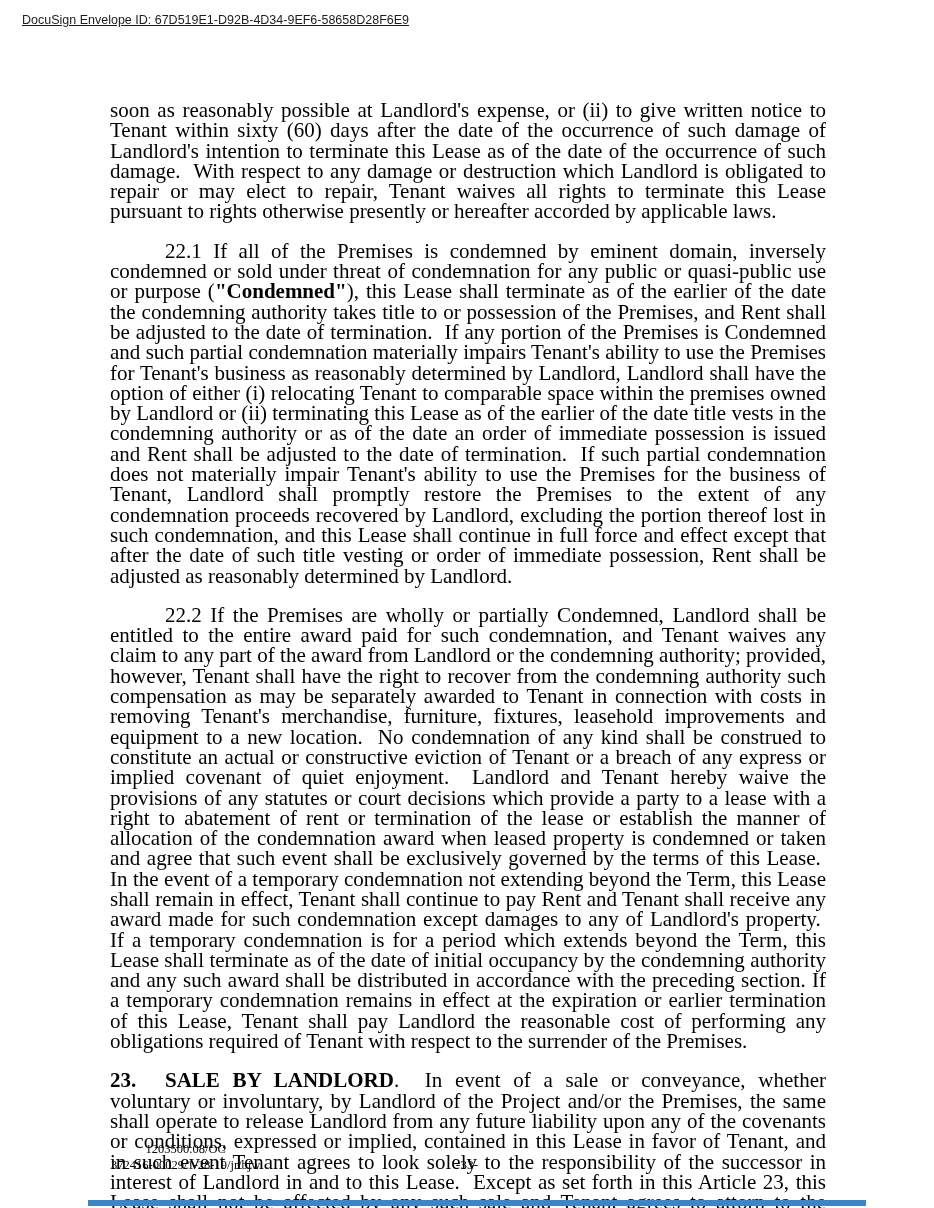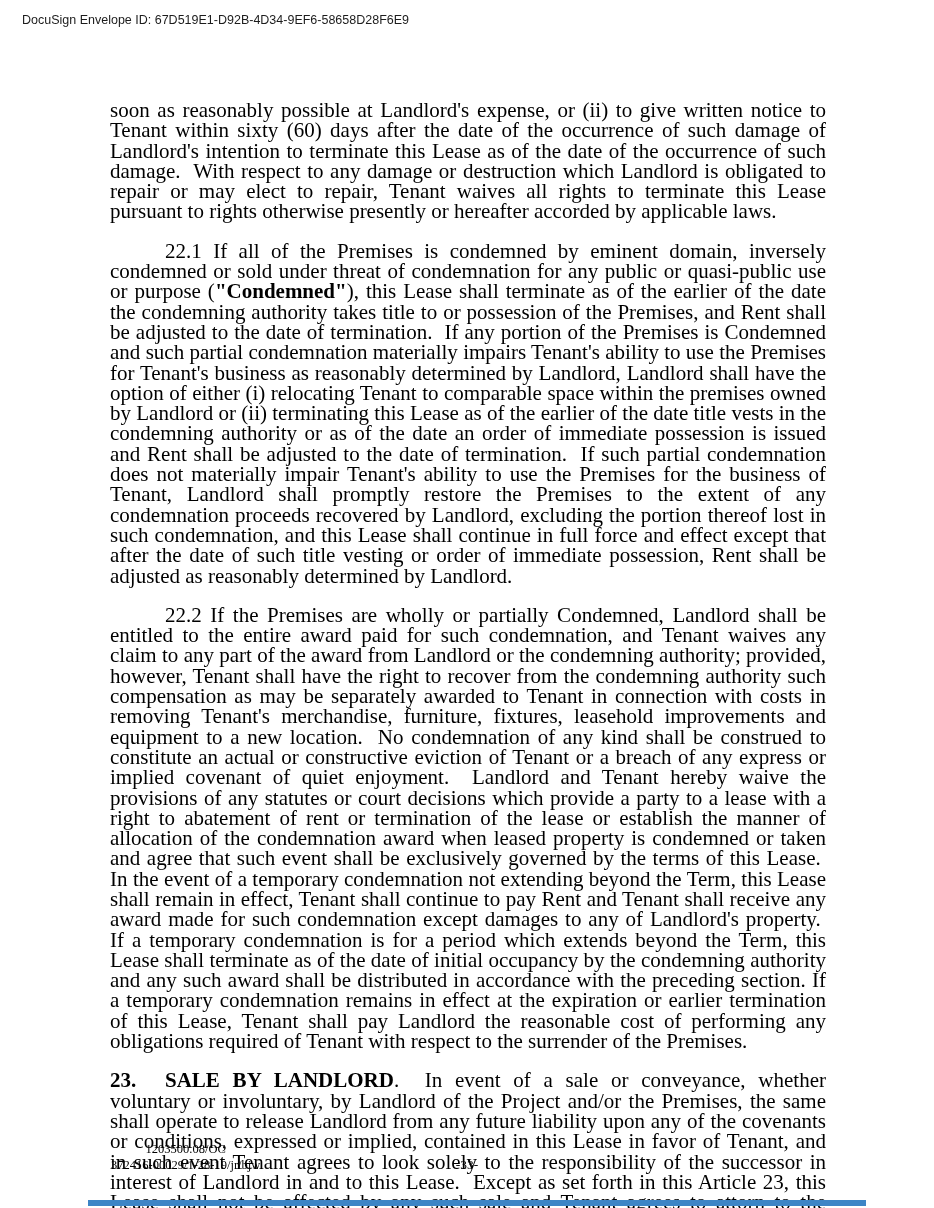--- a/index.html
+++ b/index.html
@@ -13,20 +13,21 @@
     color: #000000;
   }
   .envelope-header {
     position: absolute;
     top: 13px;
     left: 22px;
     font-family: "Liberation Sans", sans-serif;
     font-size: 12.5px;
     color: #1c1c1c;
     white-space: nowrap;
+    text-decoration: underline;
   }
   .doc-body {
     position: absolute;
     top: 100px;
     left: 110px;
     width: 716px;
   }
   .para {
     font-size: 21px;
     line-height: 20.3px;

